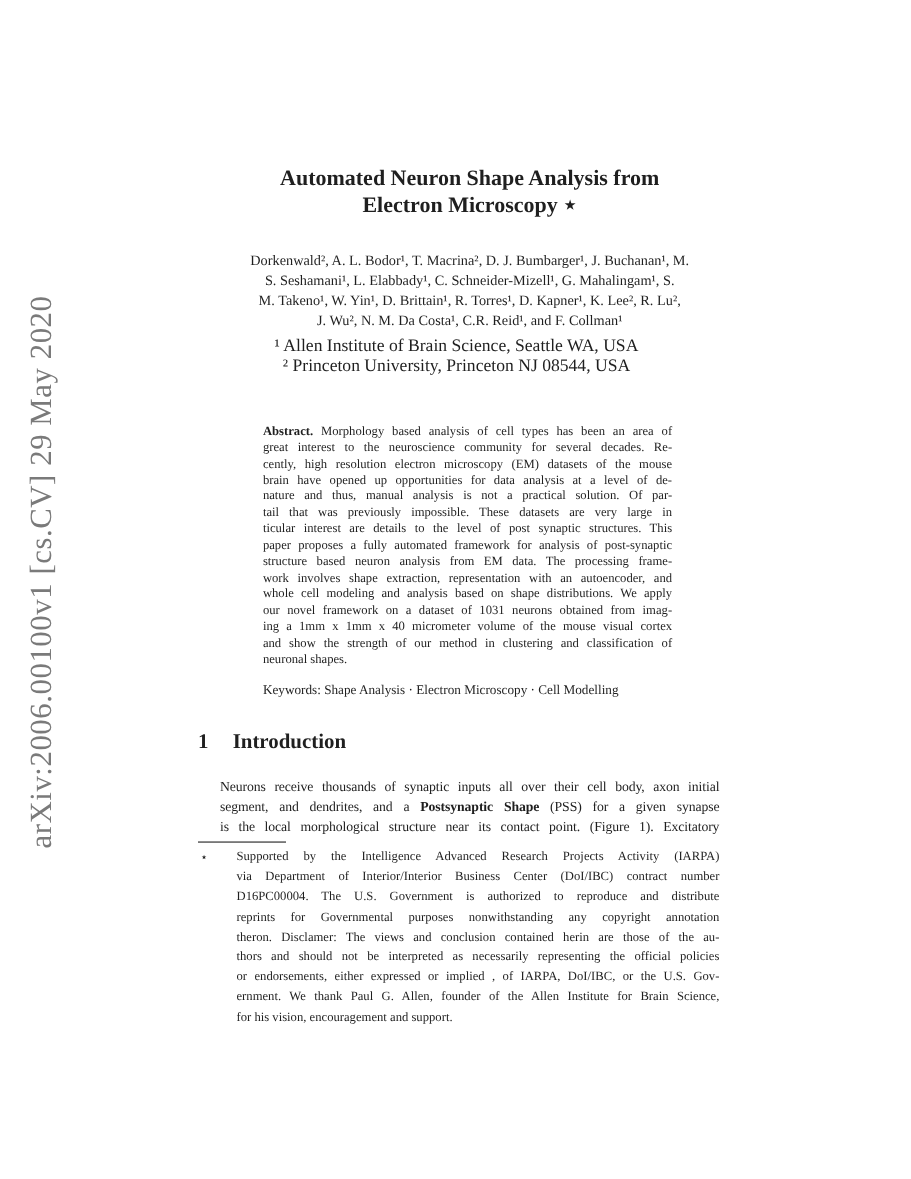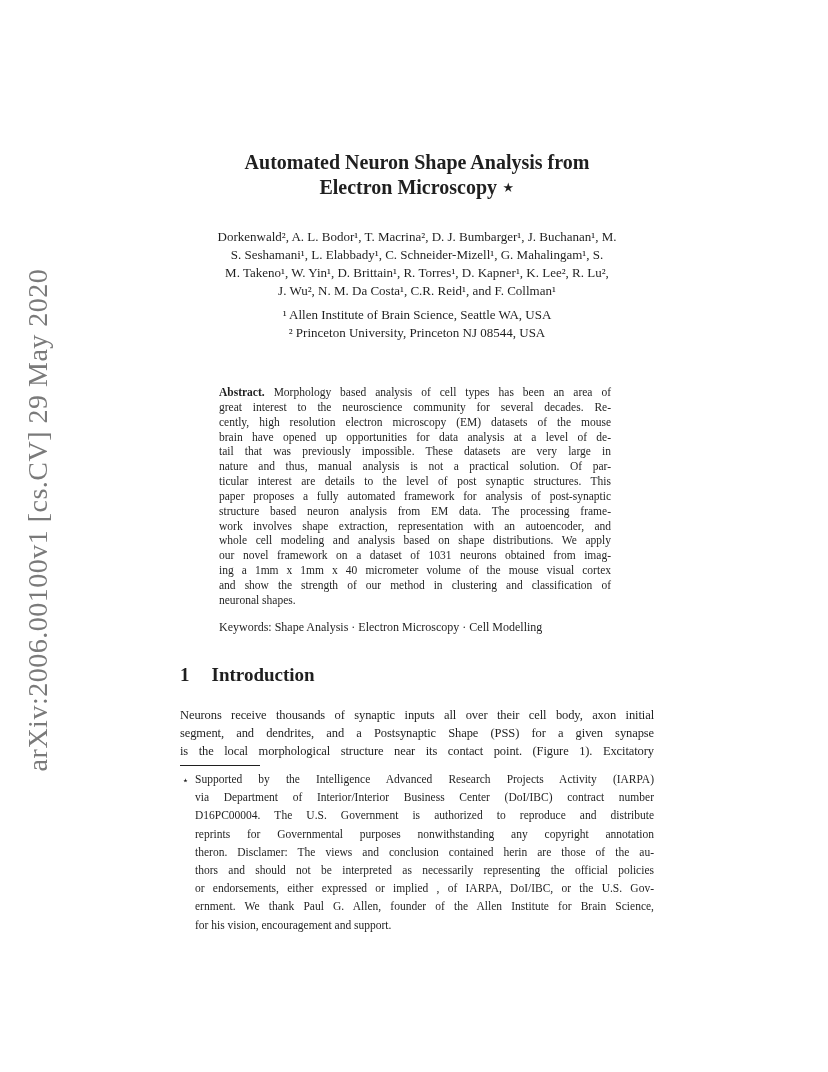--- a/index.html
+++ b/index.html
@@ -5,21 +5,21 @@
   html, body { margin: 0; padding: 0; background: #ffffff; }
   .page {
     position: relative;
     width: 828px;
     height: 1072px;
     background: #ffffff;
     overflow: hidden;
     font-family: "Liberation Serif", "DejaVu Serif", serif;
     color: #1f1f1f;
   }
-  .jline { display: block; }
+  .jline { display: block; margin-left: 20px; }
   .justify .jline { text-align: justify; text-align-last: justify; white-space: nowrap; }
   .justify .jline.last { text-align-last: left; }
   .intro.justify .jline.last { text-align-last: justify; }
   .centered .jline { text-align: center; white-space: nowrap; }
 
   .watermark {
     position: absolute;
     left: -233px;
     top: 502px;
     width: 542px;
@@ -46,24 +46,24 @@
     position: absolute;
     left: 168px;
     top: 228px;
     width: 498px;
     font-size: 13px;
     line-height: 18px;
     text-align: center;
   }
   .affiliations {
     position: absolute;
-    left: 180px;
+    left: 168px;
     top: 306px;
     width: 474px;
-    font-size: 13px;
+    font-size: 16px;
     line-height: 18px;
     text-align: center;
   }
   .abstract {
     position: absolute;
     left: 219px;
     top: 385px;
     width: 392px;
     font-size: 11.5px;
     line-height: 14.85px;
@@ -140,22 +140,22 @@
   <div class="affiliations centered">
       <div class="jline"><span>¹  Allen Institute of Brain Science, Seattle WA, USA</span></div>
       <div class="jline last"><span>²  Princeton University, Princeton NJ 08544, USA</span></div>
     </div>
 
   <div class="abstract justify">
       <div class="jline"><span style="font-weight: bold;">Abstract. </span><span>Morphology based analysis of cell types has been an area of</span></div>
       <div class="jline"><span>great interest to the neuroscience community for several decades. Re-</span></div>
       <div class="jline"><span>cently, high resolution electron microscopy (EM) datasets of the mouse</span></div>
       <div class="jline"><span>brain have opened up opportunities for data analysis at a level of de-</span></div>
+      <div class="jline"><span>nature and thus, manual analysis is not a practical solution. Of par-</span></div>
       <div class="jline"><span>tail that was previously impossible. These datasets are very large in</span></div>
-      <div class="jline"><span>nature and thus, manual analysis is not a practical solution. Of par-</span></div>
       <div class="jline"><span>ticular interest are details to the level of post synaptic structures. This</span></div>
       <div class="jline"><span>paper proposes a fully automated framework for analysis of post-synaptic</span></div>
       <div class="jline"><span>structure based neuron analysis from EM data. The processing frame-</span></div>
       <div class="jline"><span>work involves shape extraction, representation with an autoencoder, and</span></div>
       <div class="jline"><span>whole cell modeling and analysis based on shape distributions. We apply</span></div>
       <div class="jline"><span>our novel framework on a dataset of 1031 neurons obtained from imag-</span></div>
       <div class="jline"><span>ing a 1mm x 1mm x 40 micrometer volume of the mouse visual cortex</span></div>
       <div class="jline"><span>and show the strength of our method in clustering and classification of</span></div>
       <div class="jline last"><span>neuronal shapes.</span></div>
     </div>
@@ -163,21 +163,21 @@
   <div class="keywords justify">
       <div class="jline last"><span style="font-weight: normal;">Keywords: </span><span>Shape Analysis · Electron Microscopy · Cell Modelling</span></div>
     </div>
 
   <div class="section-heading">
     <span class="section-number">1</span><span class="section-title">Introduction</span>
   </div>
 
   <div class="intro justify">
       <div class="jline"><span>Neurons receive thousands of synaptic inputs all over their cell body, axon initial</span></div>
-      <div class="jline"><span>segment, and dendrites, and a </span><span style="font-weight: normal;">Postsynaptic Shape</span><span> (PSS) for a given synapse</span></div>
+      <div class="jline"><span>segment, and dendrites, and a </span><span style="font-weight: bold;">Postsynaptic Shape</span><span> (PSS) for a given synapse</span></div>
       <div class="jline last"><span>is the local morphological structure near its contact point. (Figure 1). Excitatory</span></div>
     </div>
 
   <div class="footnote-rule"></div>
 
   <div class="footnote justify">
     <span class="footnote-marker">⋆</span><span><div class="jline"><span>Supported by the Intelligence Advanced Research Projects Activity (IARPA)</span></div><div class="jline"><span>via Department of Interior/Interior Business Center (DoI/IBC) contract number</span></div><div class="jline"><span>D16PC00004. The U.S. Government is authorized to reproduce and distribute</span></div><div class="jline"><span>reprints for Governmental purposes nonwithstanding any copyright annotation</span></div><div class="jline"><span>theron. Disclamer: The views and conclusion contained herin are those of the au-</span></div><div class="jline"><span>thors and should not be interpreted as necessarily representing the official policies</span></div><div class="jline"><span>or endorsements, either expressed or implied , of IARPA, DoI/IBC, or the U.S. Gov-</span></div><div class="jline"><span>ernment. We thank Paul G. Allen, founder of the Allen Institute for Brain Science,</span></div><div class="jline last"><span>for his vision, encouragement and support.</span></div></span>
   </div>
 
 </div>

